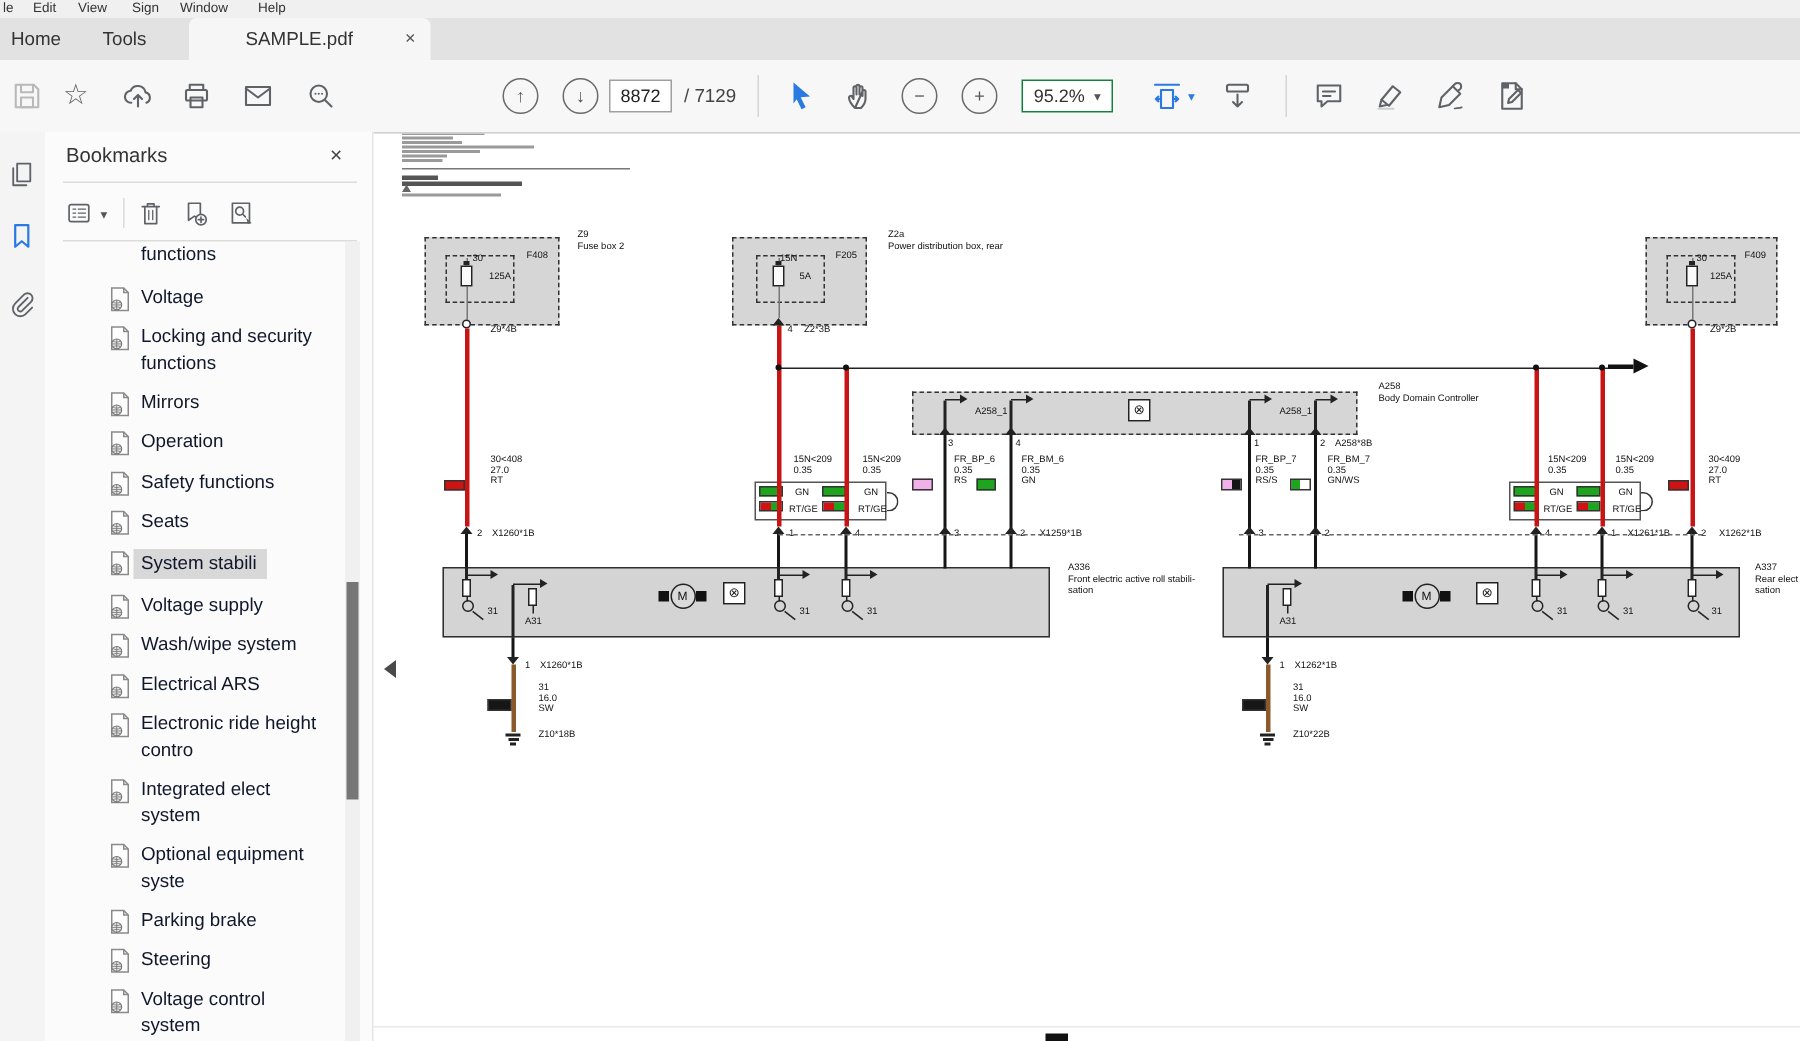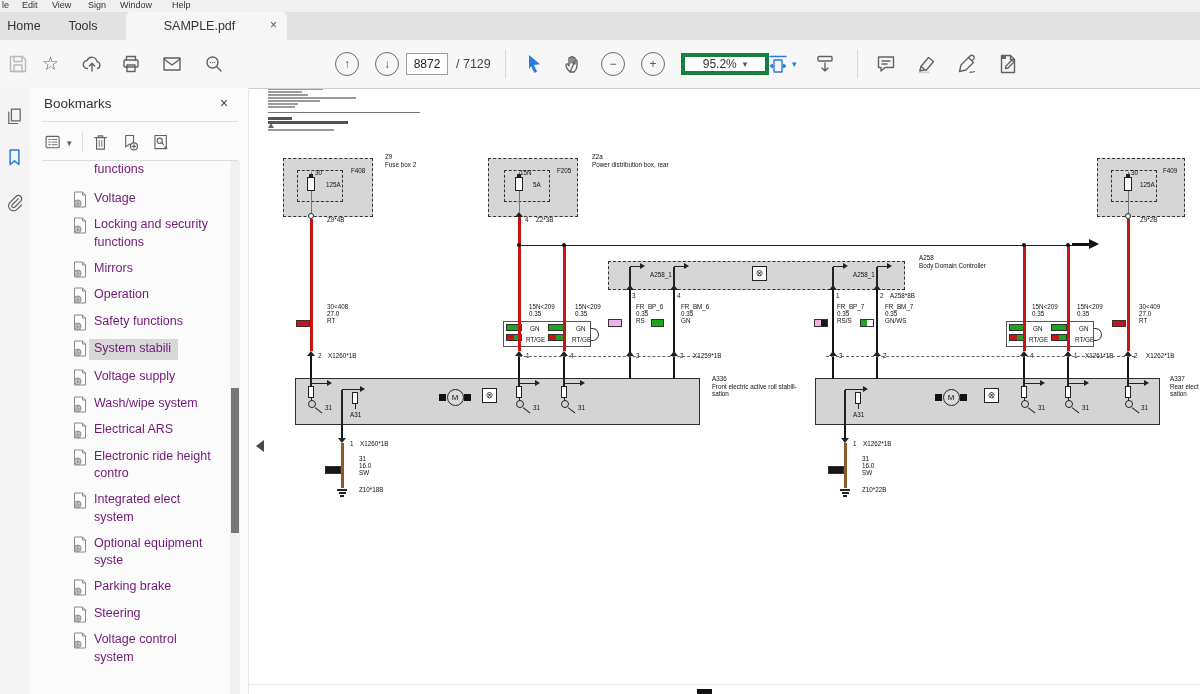--- a/index.html
+++ b/index.html
@@ -18,38 +18,38 @@
   .tbi svg{width:100%;height:100%;stroke:#5f6368;fill:none;stroke-width:1.4;stroke-linecap:round;stroke-linejoin:round}
   .tbi.pale svg{stroke:#b9b9b9}
   .tbi.blue svg{stroke:#2a7ae2}
   .circbtn{position:absolute;top:12px;width:24px;height:24px;border:1.4px solid #6a6a6a;border-radius:50%;
            box-sizing:border-box;display:flex;align-items:center;justify-content:center;font-size:12px;color:#555}
   .starbtn{position:absolute;top:13px;font-size:19px;line-height:22px;color:#5f6368}
   .pageinput{position:absolute;left:406px;top:13px;width:42px;height:22px;border:1px solid #9f9f9f;background:#fff;
              font-size:12px;text-align:center;box-sizing:border-box;color:#222;font-family:"Liberation Sans",sans-serif}
   .pagetotal{position:absolute;left:456px;top:17px;font-size:12.5px;color:#444}
   .vsep{position:absolute;top:10px;width:1px;height:28px;background:#d5d5d5}
-  .zoombox{position:absolute;left:681px;top:13px;width:88px;height:22px;border:4px solid #15803d;background:#fff;
+  .zoombox{position:absolute;left:681px;top:13px;width:61px;height:22px;border:1px solid #15803d;background:#fff;
            box-sizing:border-box;display:flex;align-items:center;justify-content:center;gap:6px;font-size:12px;color:#333}
   .caret{font-size:9px;color:#555}
   .caret.blue{color:#2a7ae2}
   .fitcaret{position:absolute;left:792px;top:19px}
   
   .strip{position:absolute;left:0;top:88px;width:30px;bottom:0;background:#f4f4f4;border-right:1px solid #ddd;z-index:5}
   .stripicon{position:absolute;left:4px;width:21px;height:21px}
   .stripicon svg{width:100%;height:100%;stroke:#5f6368;fill:none;stroke-width:1.4;stroke-linecap:round;stroke-linejoin:round}
   .panel{position:absolute;left:30px;top:88px;width:218px;bottom:0;background:#fbfbfb;border-right:1px solid #e6e6e6;z-index:5}
   .panelheader{position:absolute;left:14px;top:8px;font-size:13.5px;color:#333}
   .panelclose{position:absolute;left:190px;top:7px;font-size:14px;color:#444}
   .hsep{position:absolute;left:12px;right:10px;height:1px;background:#dcdcdc}
   .pi{position:absolute;top:44px;width:21px;height:21px}
   .pi svg{width:100%;height:100%;stroke:#5f6368;fill:none;stroke-width:1.3;stroke-linecap:round;stroke-linejoin:round}
   .pivsep{position:absolute;left:52px;top:44px;width:1px;height:20px;background:#dcdcdc}
   .bmlist{position:absolute;left:0;right:16px;top:73px;bottom:0;overflow:hidden}
-  .bmitem{display:flex;gap:7px;padding:4.5px 0 4px 43px;font-size:12.5px;line-height:17.5px;color:#701a75;cursor:default}
+  .bmitem{display:flex;gap:7px;padding:4.5px 0 4px 43px;font-size:12.5px;line-height:17.5px;color:#0f172a;cursor:default}
   .bmicon{flex:none;width:14px;height:17px;margin-top:1px}
   .bmline{display:block}
   .sel .bmline{background:#d8d8d8;display:inline-block;padding:1px 7px 2px 5px;margin-left:-5px}
   .partial{padding-top:0;height:20px;overflow:hidden}
   .partial .bmicon{visibility:hidden}
   .sbtrack{position:absolute;right:8px;top:73px;bottom:0;width:10px;background:#f0f0f0}
   .sbthumb{position:absolute;right:9px;top:300px;width:8px;height:145px;background:#767676}
   .collapse{position:absolute;left:250px;top:440px;width:0;height:0;border:6px solid transparent;
             border-right:8px solid #4a4a4a;z-index:6}
   
@@ -310,20 +310,31 @@
         </div>
         <div class="bmitem">
           <span class="bmicon"><svg viewBox="0 0 14 17" width="14" height="17">
               <path d="M1.5 1h8l3 3v12h-11z" fill="#fdfdfd" stroke="#8a8a8a"></path>
               <path d="M9.5 1v3h3" fill="none" stroke="#8a8a8a"></path>
               <circle cx="4.8" cy="12.3" r="3.3" fill="#e6e6e6" stroke="#777" stroke-width=".8"></circle>
               <path d="M1.5 12.3h6.6M4.8 9v6.6M2.4 10.4c1.5.9 3.3.9 4.8 0M2.4 14.2c1.5-.9 3.3-.9 4.8 0" fill="none" stroke="#777" stroke-width=".55"></path>
             </svg></span>
           <span class="bmtext">
             <span class="bmline">Safety functions</span>
+          </span>
+        </div>
+        <div class="bmitem">
+          <span class="bmicon"><svg viewBox="0 0 14 17" width="14" height="17">
+              <path d="M1.5 1h8l3 3v12h-11z" fill="#fdfdfd" stroke="#8a8a8a"></path>
+              <path d="M9.5 1v3h3" fill="none" stroke="#8a8a8a"></path>
+              <circle cx="4.8" cy="12.3" r="3.3" fill="#e6e6e6" stroke="#777" stroke-width=".8"></circle>
+              <path d="M1.5 12.3h6.6M4.8 9v6.6M2.4 10.4c1.5.9 3.3.9 4.8 0M2.4 14.2c1.5-.9 3.3-.9 4.8 0" fill="none" stroke="#777" stroke-width=".55"></path>
+            </svg></span>
+          <span class="bmtext">
+            <span class="bmline">Seats</span>
           </span>
         </div>
         <div class="bmitem sel">
           <span class="bmicon"><svg viewBox="0 0 14 17" width="14" height="17">
               <path d="M1.5 1h8l3 3v12h-11z" fill="#fdfdfd" stroke="#8a8a8a"></path>
               <path d="M9.5 1v3h3" fill="none" stroke="#8a8a8a"></path>
               <circle cx="4.8" cy="12.3" r="3.3" fill="#e6e6e6" stroke="#777" stroke-width=".8"></circle>
               <path d="M1.5 12.3h6.6M4.8 9v6.6M2.4 10.4c1.5.9 3.3.9 4.8 0M2.4 14.2c1.5-.9 3.3-.9 4.8 0" fill="none" stroke="#777" stroke-width=".55"></path>
             </svg></span>
           <span class="bmtext"><span class="bmline">System stabili</span></span>

